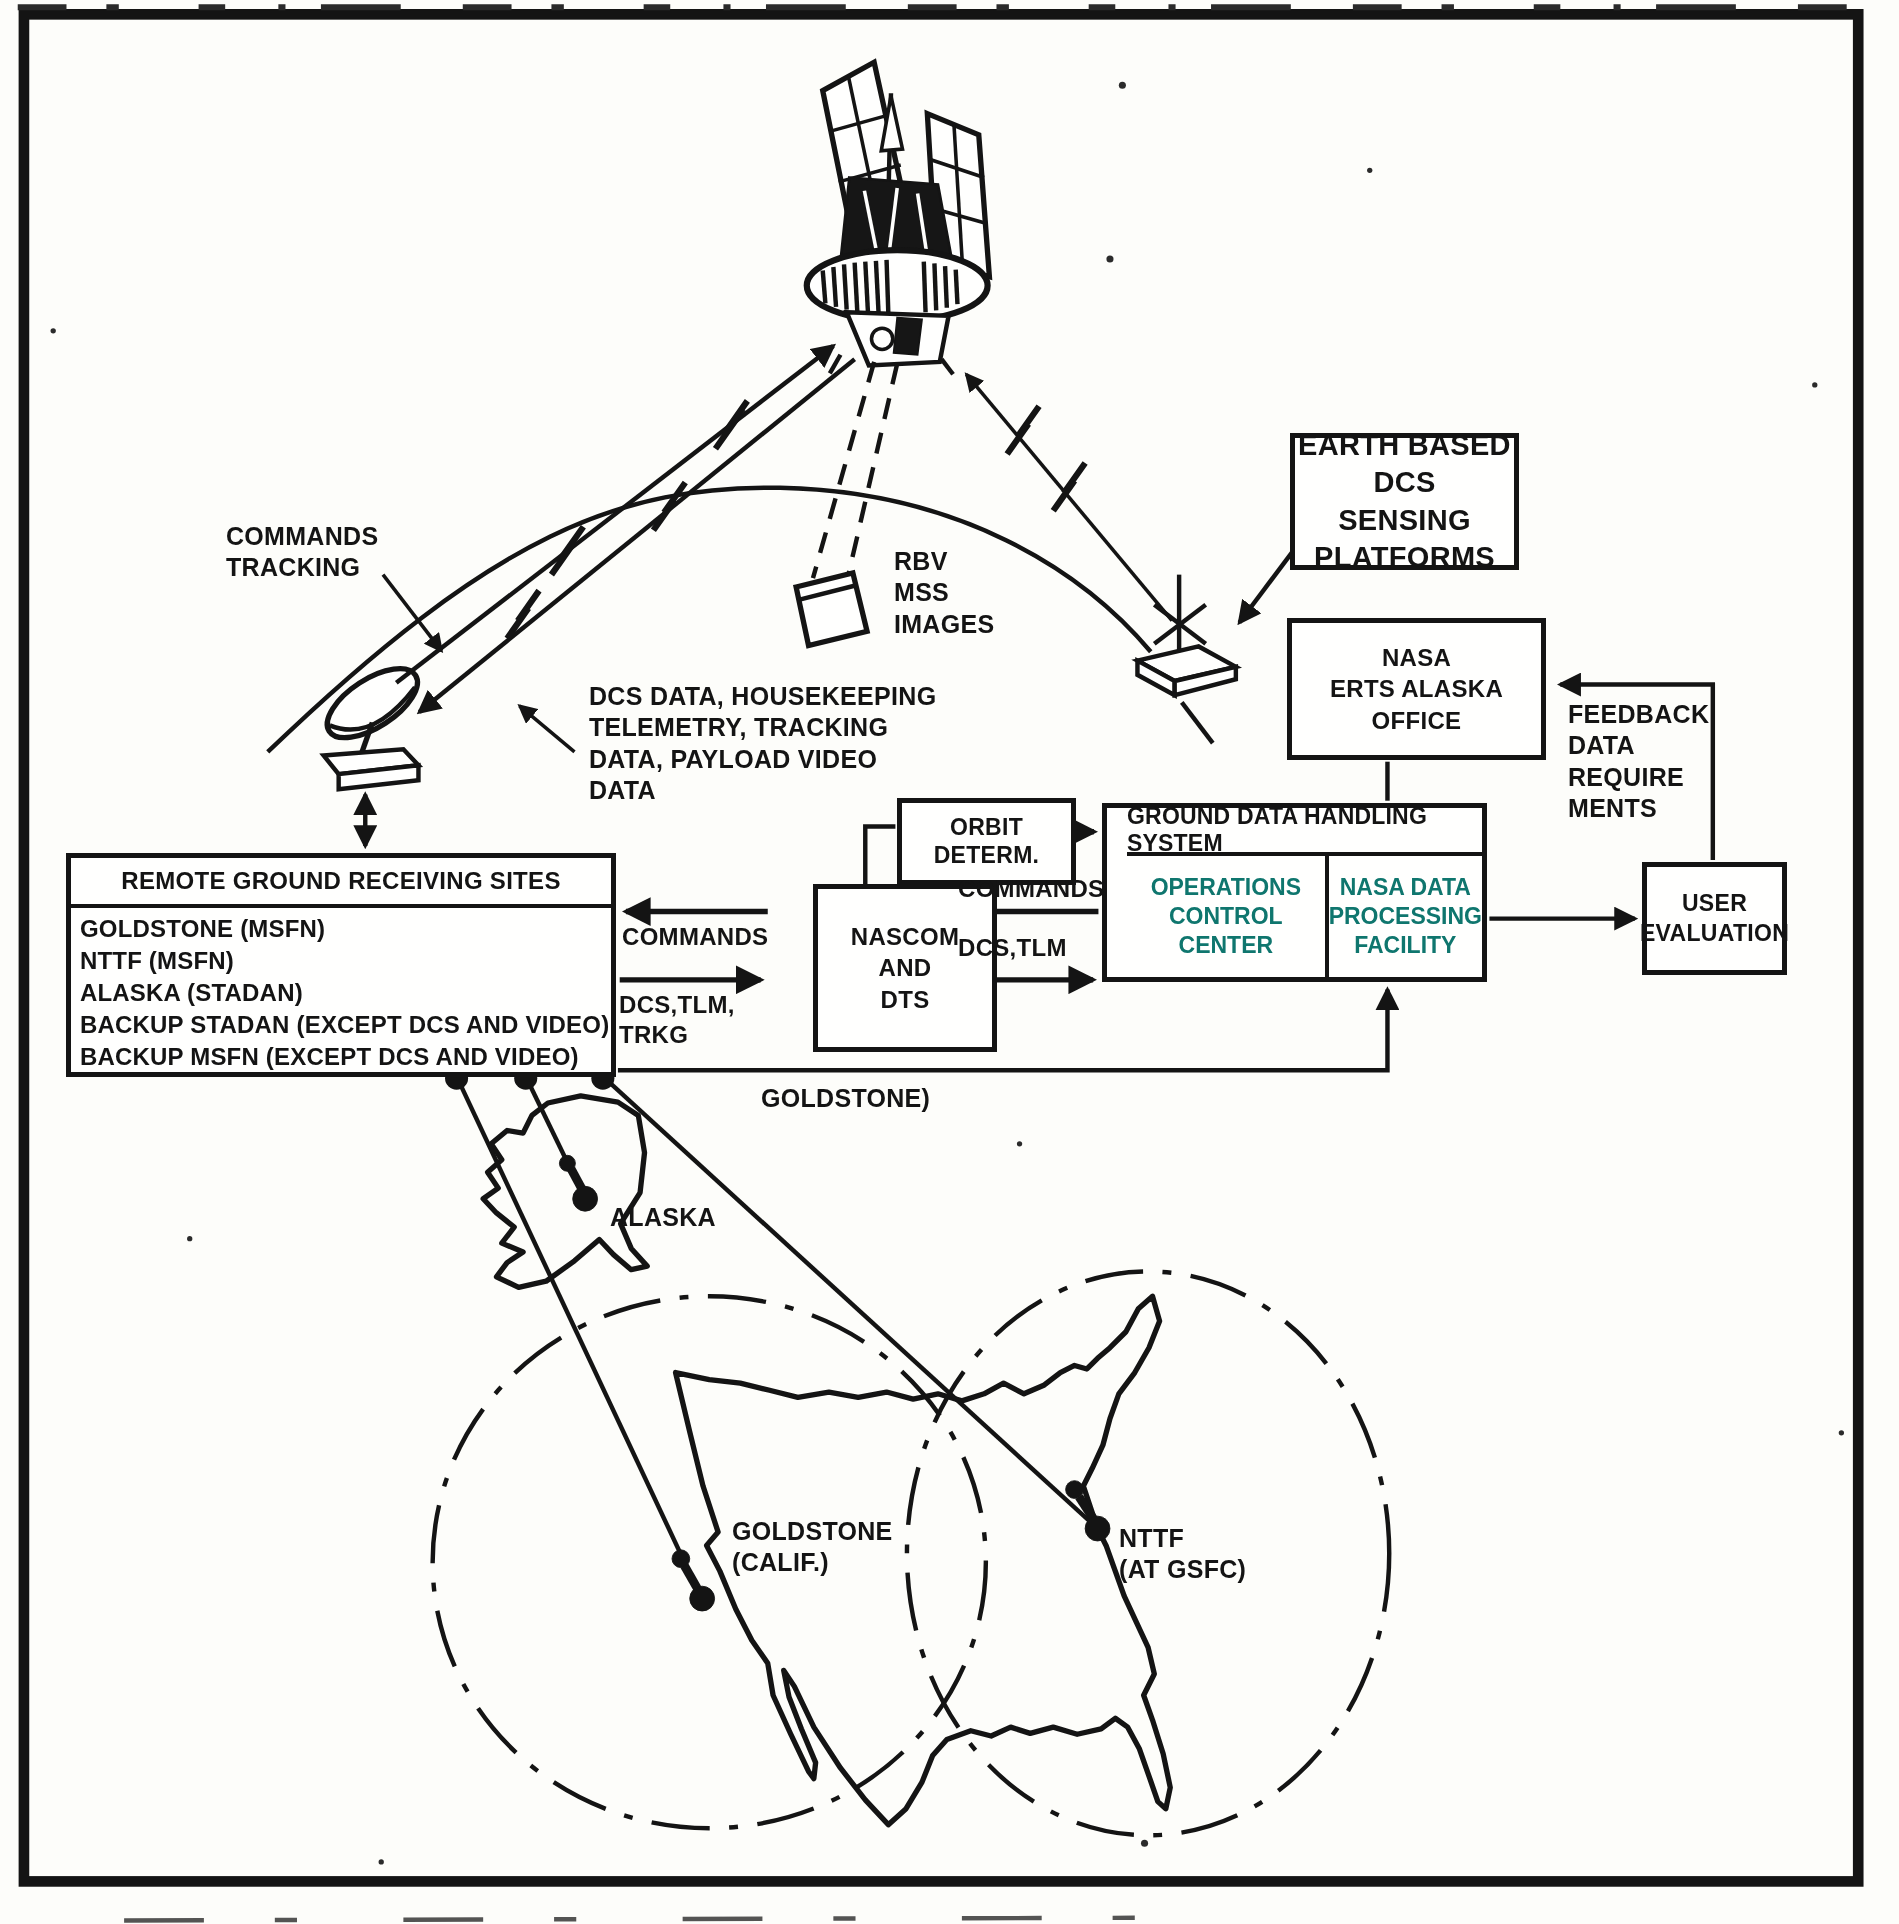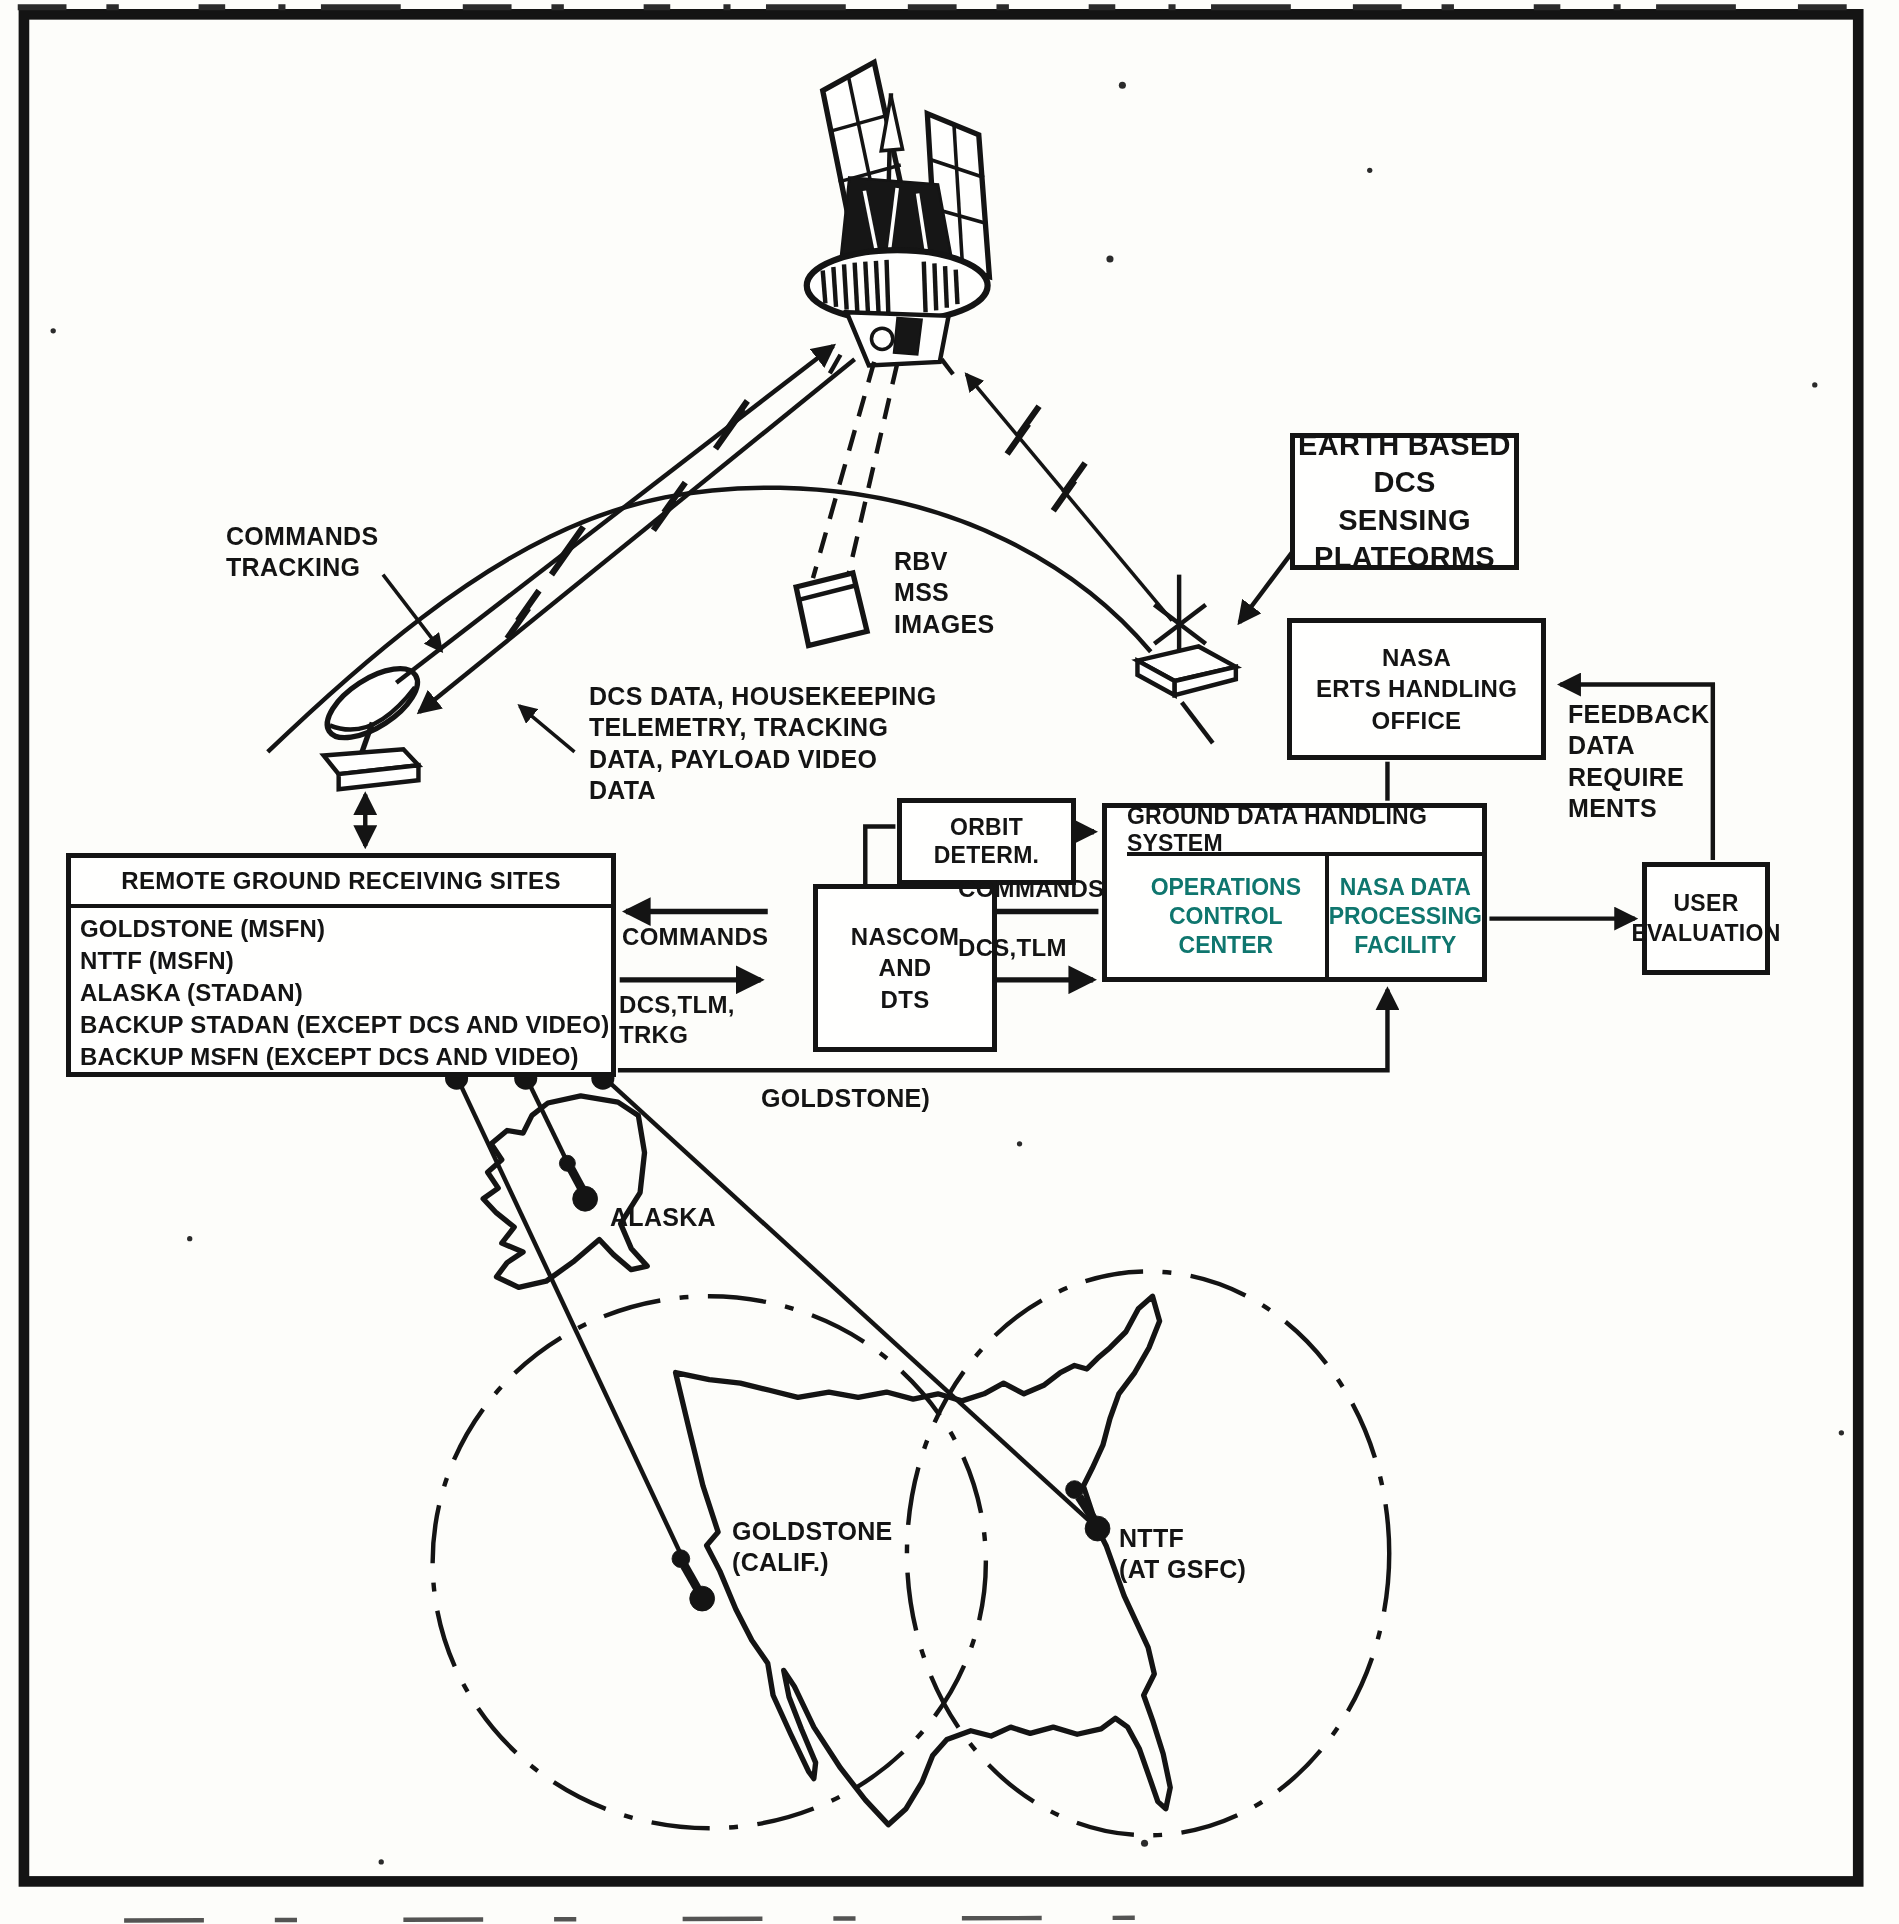--- a/index.html
+++ b/index.html
@@ -233,24 +233,24 @@
 FACILITY</div>
     </div>
   </div>
 
   <div class="box" style="left:1290px;top:433px;width:229px;height:137px;font-size:29px;line-height:1.28;">EARTH BASED
 DCS
 SENSING
 PLATFORMS</div>
 
   <div class="box" style="left:1287px;top:618px;width:259px;height:142px;">NASA
-ERTS HANDLING
+ERTS ALASKA
 OFFICE</div>
 
-  <div class="box" style="left:1642px;top:862px;width:128px;height:113px;font-size:23px;">USER
+  <div class="box" style="left:1642px;top:862px;width:145px;height:113px;font-size:23px;">USER
 EVALUATION</div>
 
   <div class="t" style="left:226px;top:521px;">COMMANDS
 TRACKING</div>
   <div class="t" style="left:589px;top:681px;">DCS DATA, HOUSEKEEPING
 TELEMETRY, TRACKING
 DATA, PAYLOAD VIDEO
 DATA</div>
   <div class="t" style="left:894px;top:546px;">RBV
 MSS

